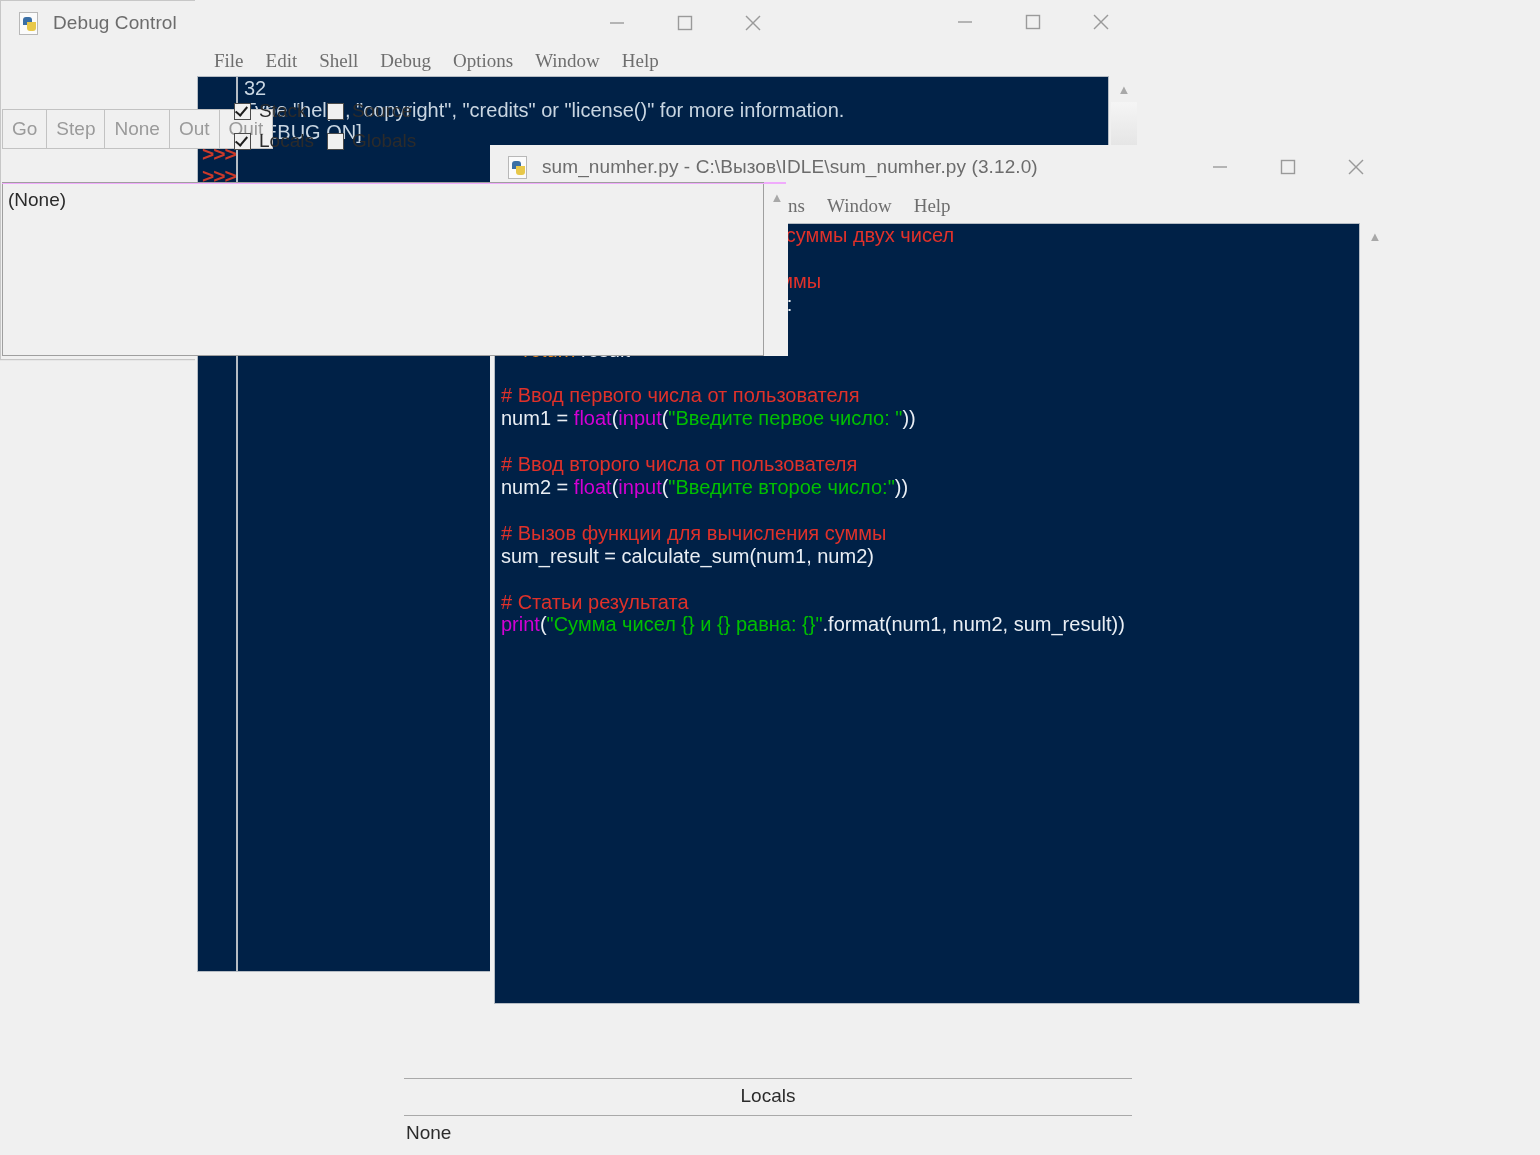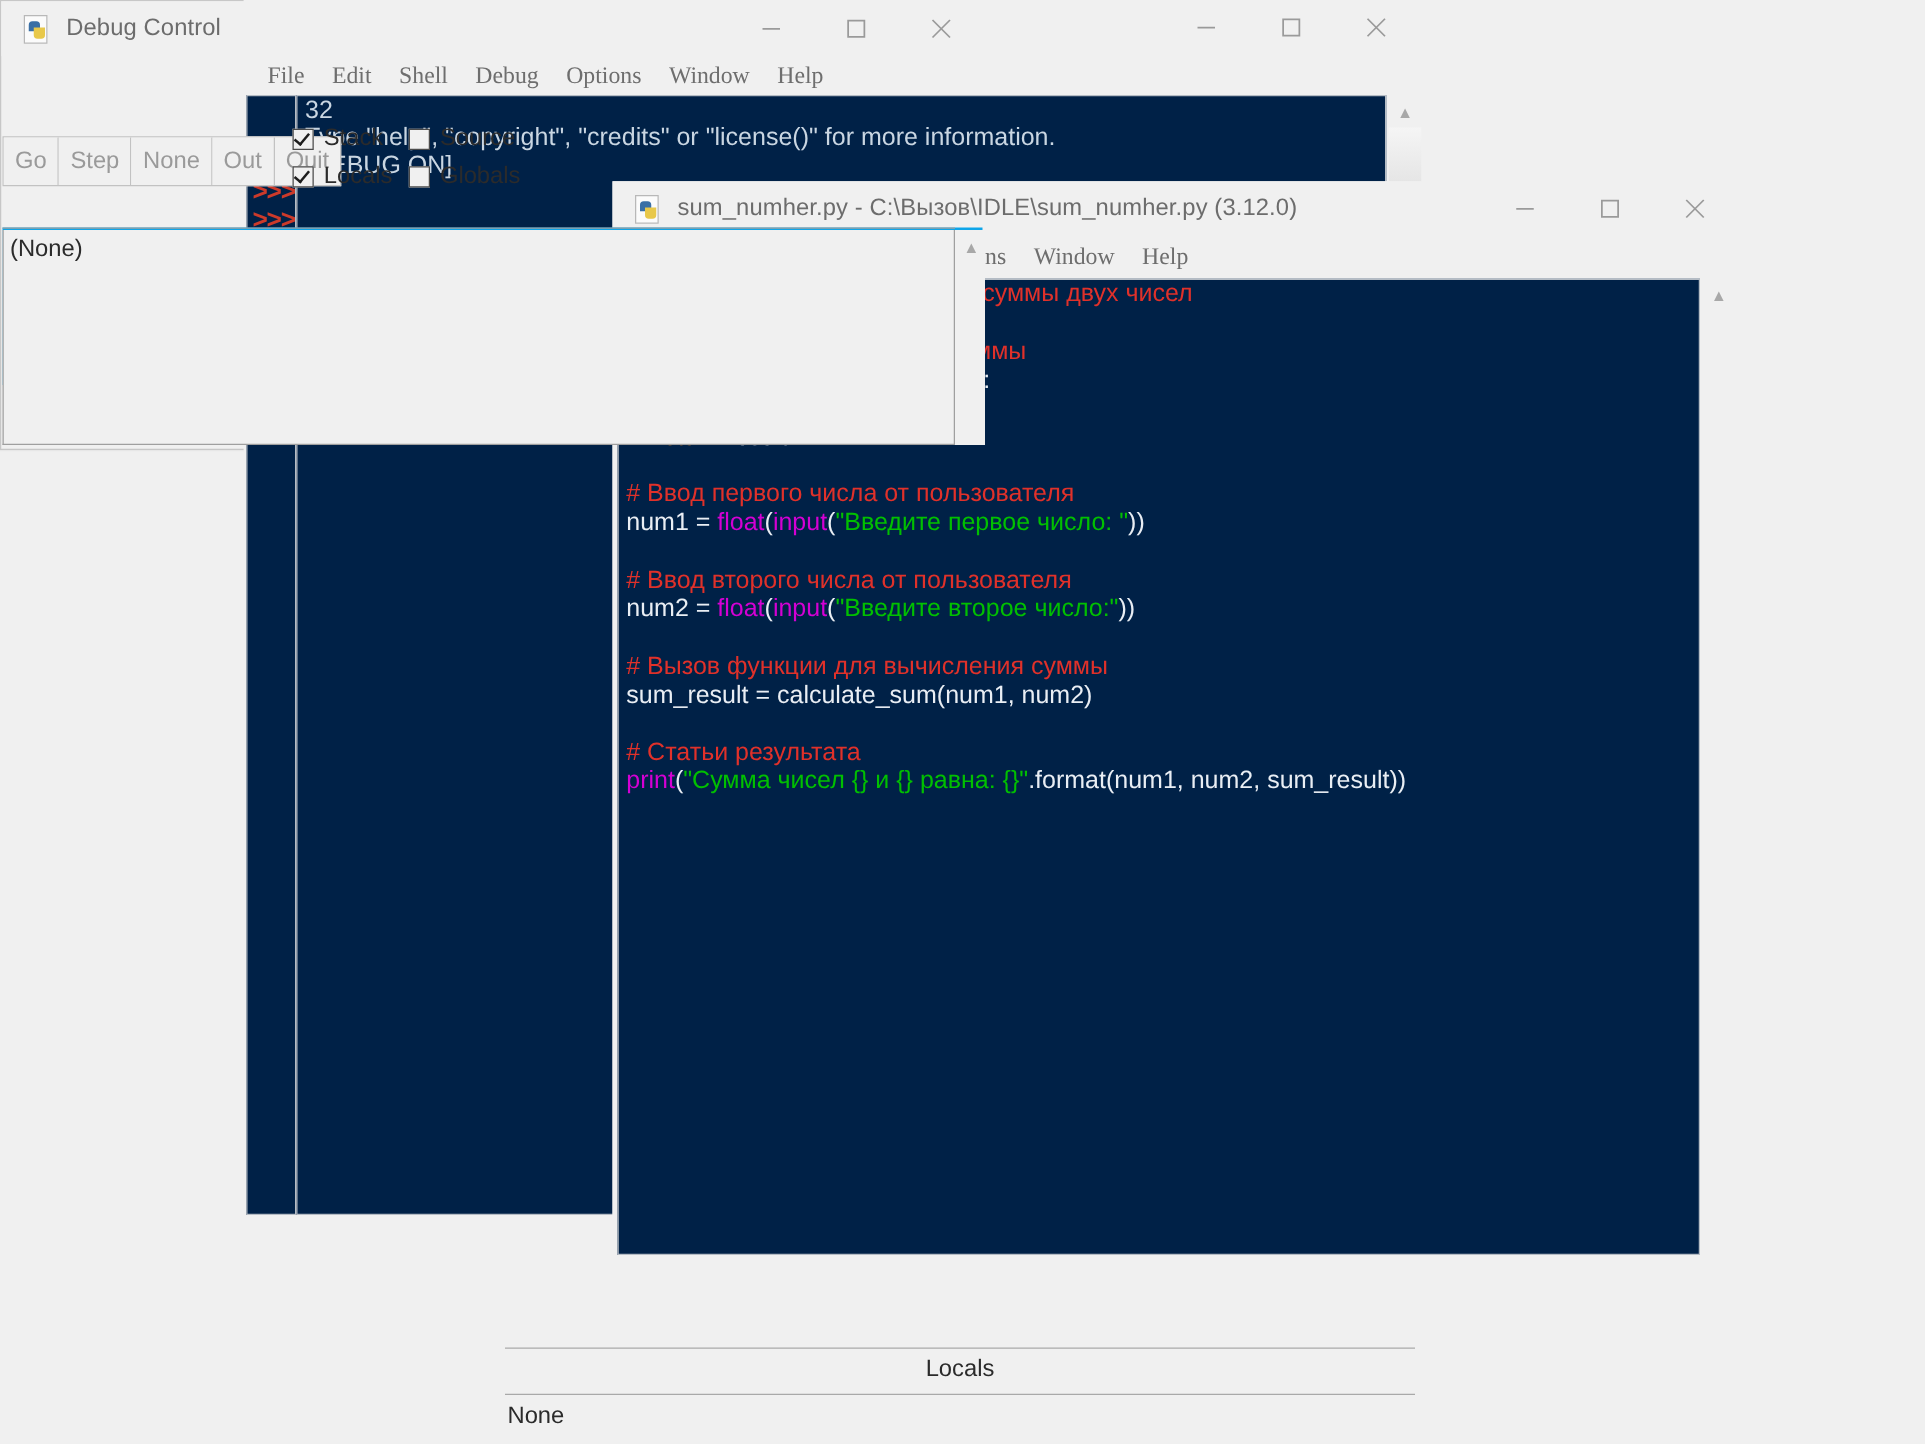--- a/index.html
+++ b/index.html
@@ -237,21 +237,21 @@
     width: 5px; height: 10px;
     border: solid #1d1d1d;
     border-width: 0 2px 2px 0;
     transform: rotate(40deg);
   }
 
   #debug-stackpane {
     position: absolute;
     left: 2px; top: 182px;
     width: 784px; height: 126px;
-    background: #0ea5e9;
+    background: #f0abfc;
   }
   .pane-sep {
     position: absolute;
     left: 0; top: 0;
     width: 762px; height: 1px;
     background: #9f9f9f;
   }
   #debug-stacklist {
     position: absolute;
     left: 0px; top: 2px;

